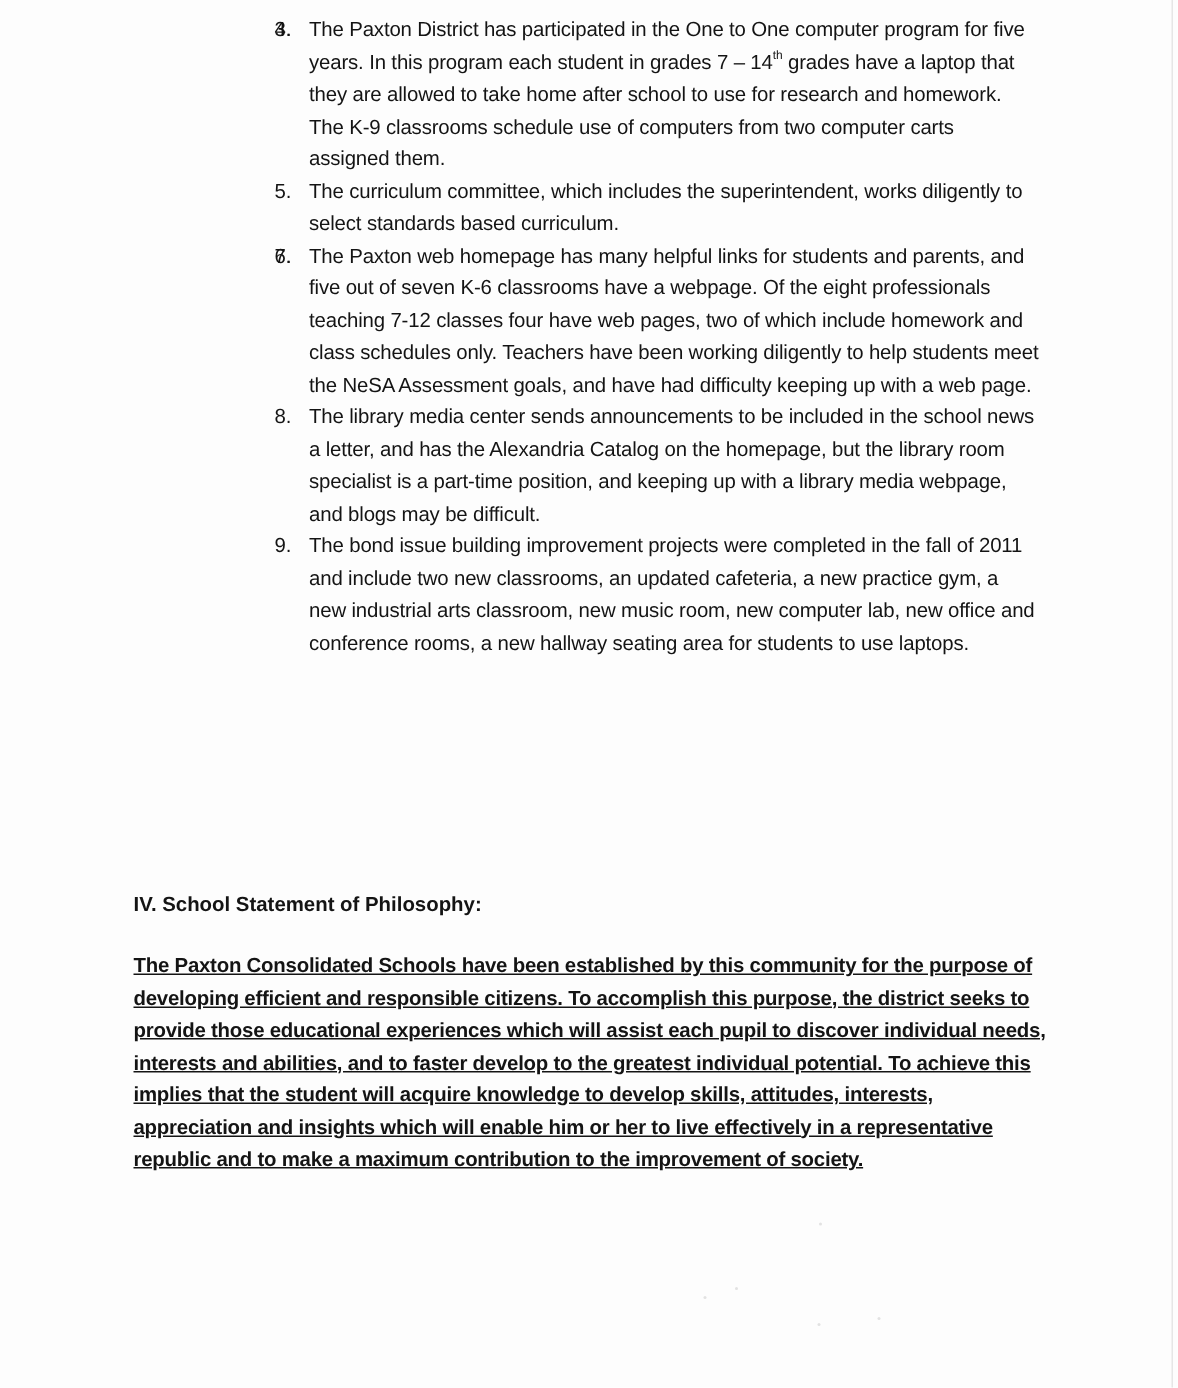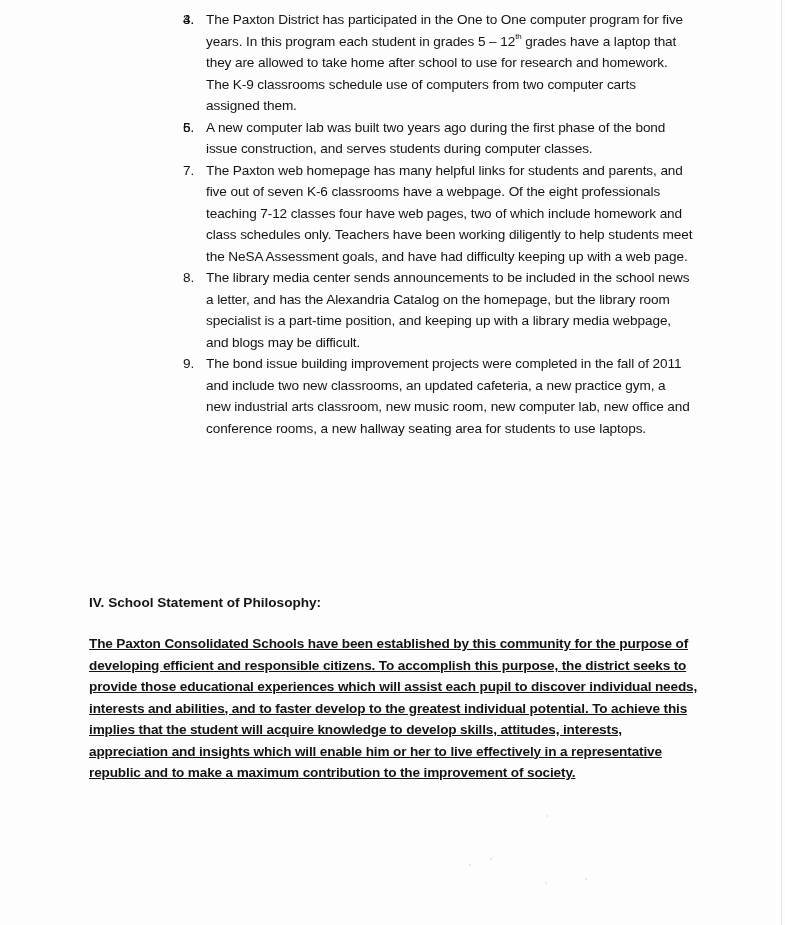--- a/index.html
+++ b/index.html
@@ -91,28 +91,28 @@
 
 <div class="page">
   <div class="page-edge"></div>
 
   <ol class="list">
     <li class="list-item">
       <span class="list-num">3.</span>
     </li>
     <li class="list-item">
       <span class="list-num">4.</span>
-      <span class="list-text"><span>The Paxton District has participated in the One to One computer program for five years.  In this program each student in grades 5 – 12</span><sup>th</sup><span> grades have a laptop that they are allowed to take home after school to use for research and homework.  The K-9 classrooms schedule use of computers from two computer carts assigned them.</span></span>
+      <span class="list-text"><span>The Paxton District has participated in the One to One computer program for five years.  In this program each student in grades 7 – 14</span><sup>th</sup><span> grades have a laptop that they are allowed to take home after school to use for research and homework.  The K-9 classrooms schedule use of computers from two computer carts assigned them.</span></span>
     </li>
     <li class="list-item">
       <span class="list-num">5.</span>
+      <span class="list-text">The curriculum committee, which includes the superintendent, works diligently to select standards based curriculum.</span>
     </li>
     <li class="list-item">
       <span class="list-num">6.</span>
-      <span class="list-text">A new computer lab was built two years ago during the first phase of the bond issue construction, and serves students during computer classes.</span>
     </li>
     <li class="list-item">
       <span class="list-num">7.</span>
       <span class="list-text">The Paxton web homepage has many helpful links for students and parents, and five out of seven K-6 classrooms have a webpage.  Of the eight professionals teaching 7-12 classes four have web pages, two of which include homework and class schedules only.  Teachers have been working diligently to help students meet the NeSA Assessment goals, and have had difficulty keeping up with a web page.</span>
     </li>
     <li class="list-item">
       <span class="list-num">8.</span>
       <span class="list-text"><span class="italic-line">The library media center sends announcements to be included in the school</span><span> news a letter, and has the Alexandria Catalog on the homepage, but the library room specialist is a part-time position, and keeping up with a library media webpage, and blogs may be difficult.</span></span>
     </li>
     <li class="list-item">

